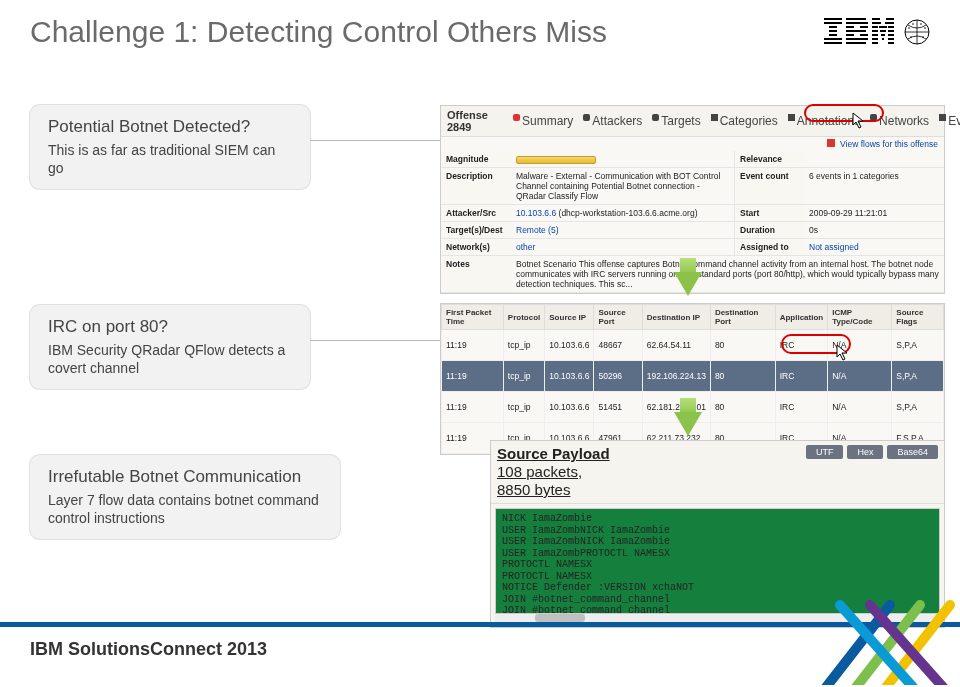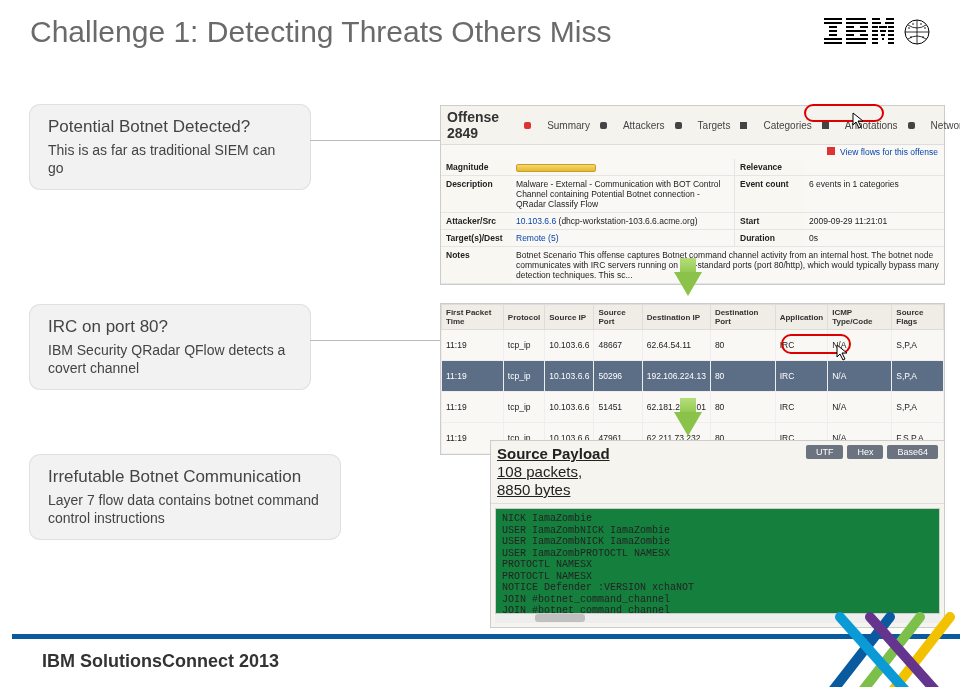--- a/index.html
+++ b/index.html
@@ -44,24 +44,24 @@
     font-size: 8.5px;
     color: #222;
   }
 
   
   .offense { top: 105px; left: 440px; width: 505px; }
   .offense-header {
     display: flex; align-items: center; padding: 3px 6px;
     background: #f5f3ee; border-bottom: 1px solid #ddd;
   }
-  .offense-header .ttl { font-size: 14px; font-weight: bold; color: #333; margin-right: 20px; }
+  .offense-header .ttl { font-size: 11px; font-weight: bold; color: #333; margin-right: 20px; }
   .tab-item {
-    display: inline-flex; align-items: center; gap: 16px;
-    padding: 2px 4px; margin: 0 1px; font-size: 10px; color: #444;
+    display: inline-flex; gap: 2px;
+    padding: 2px 4px; margin: 0 1px; font-size: 12px; color: #444;
   }
   .tab-item .dot { width: 7px; height: 7px; background: #444; border-radius: 2px; }
   .red-circle-hdr {
     position: absolute; top: -2px; right: 60px;
     width: 80px; height: 18px; border: 2px solid #d00; border-radius: 12px;
     pointer-events: none;
   }
   .cursor {
     position: absolute; width: 14px; height: 18px; pointer-events: none;
   }
@@ -121,40 +121,40 @@
   .arrow-stem {
     position: absolute; width: 16px; height: 18px;
     background: linear-gradient(#b5de7a,#8bc34a);
   }
 
   
   .hline { position: absolute; height: 1px; background: #bbb; }
 
   
   .footer {
-    position: absolute; bottom: 0; left: 0; right: 0; height: 65px; margin-left: 12px;
+    position: absolute; bottom: 12px; left: 0; right: 0; height: 65px;
   }
   .footer-band {
     position: absolute; bottom: 48px; left: 0; right: 0; height: 5px;
     background: #0a5aa0;
   }
   .footer-text {
     position: absolute; bottom: 15px; left: 30px;
     font-size: 18px; font-weight: bold; color: #333;
   }
   .footer-art {
     position: absolute; right: -10px; bottom: -10px; width: 170px; height: 120px;
   }
 </style>
 </head>
 <body>
 
 <div class="slide">
 
-  <div class="title">Challenge 1: Detecting Threats Others Miss</div>
+  <div class="title">Challenge 1: Detecting Control Others Miss</div>
   <div class="ibm-logo">
     <svg width="70" height="28" viewBox="0 0 70 28">
       <g fill="#000">
         <rect x="0" y="0" width="18" height="2"></rect>
           <rect x="0" y="4" width="18" height="2"></rect>
         <rect x="5" y="8" width="8" height="2"></rect>
           <rect x="5" y="12" width="8" height="2"></rect>
         <rect x="5" y="16" width="8" height="2"></rect>
           <rect x="0" y="20" width="18" height="2"></rect>
         <rect x="0" y="24" width="18" height="2"></rect>
@@ -283,20 +283,26 @@
       <div class="k">Attacker/Src</div>
       <div class="v"><span class="lnk">10.103.6.6</span> <span>(dhcp-workstation-103.6.6.acme.org)</span></div>
       <div class="k2">Start</div>
       <div class="v2">2009-09-29 11:21:01</div>
     </div>
     <div class="kv-row">
       <div class="k">Target(s)/Dest</div>
       <div class="v"><span class="lnk">Remote (5)</span></div>
       <div class="k2">Duration</div>
       <div class="v2">0s</div>
+    </div>
+    <div class="kv-row">
+      <div class="k">Network(s)</div>
+      <div class="v"><span class="lnk">other</span></div>
+      <div class="k2">Assigned to</div>
+      <div class="v2"><span class="lnk">Not assigned</span></div>
     </div>
     <div class="kv-row">
       <div class="k">Notes</div>
       <div class="v" style="flex:1">Botnet Scenario This offense captures Botnet command channel activity from an internal host. The botnet node communicates with IRC servers running on non-standard ports (port 80/http), which would typically bypass many detection techniques. This sc...</div>
     </div>
   </div>
 
   <div class="arrow-stem" style="top:258px; left:680px;"></div>
   <div class="arrow" style="top:272px; left:674px;"></div>
 

